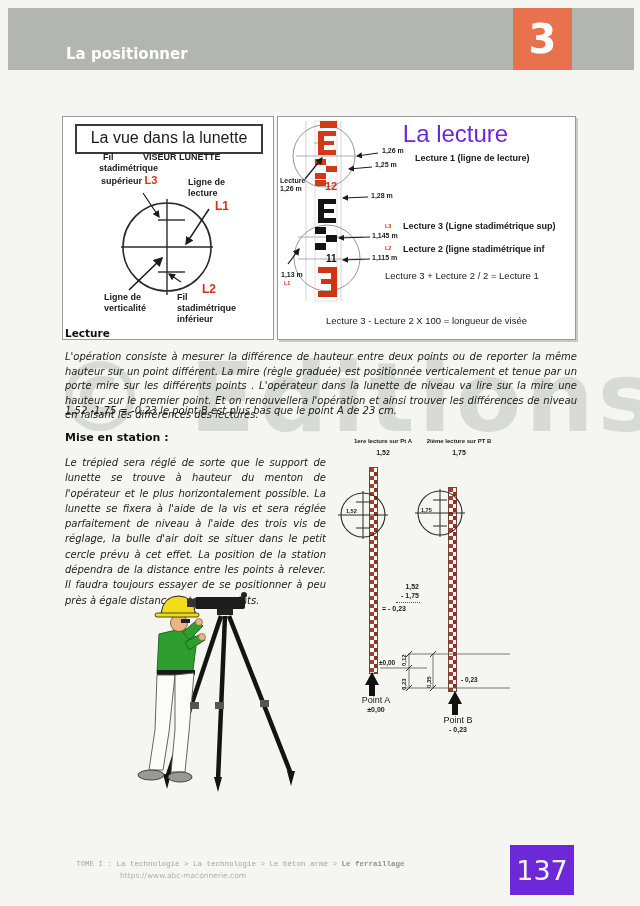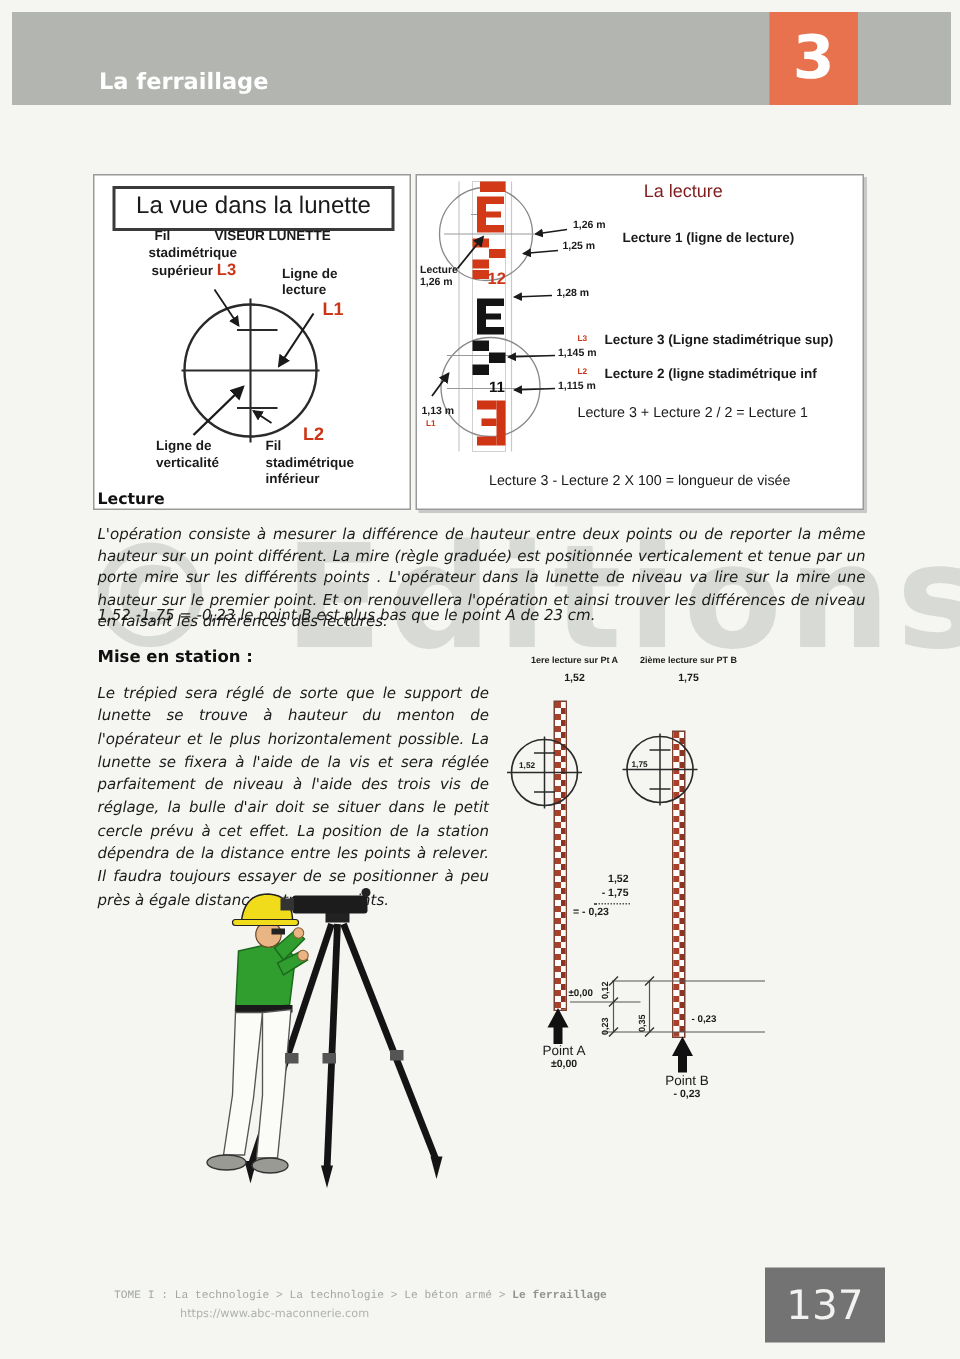--- a/index.html
+++ b/index.html
@@ -29,32 +29,32 @@
   .rot{transform:rotate(-90deg);transform-origin:0 0;white-space:nowrap;}
   
   .rod{position:absolute;z-index:2;display:flex;border:0.5px solid #7a4030;}
   .rod .c1{width:50%;background:repeating-linear-gradient(180deg,#a8402a 0 4px,#fdfdfd 4px 8px);}
   .rod .c2{width:50%;background:repeating-linear-gradient(180deg,#fdfdfd 0 4px,#8c3322 4px 8px);}
   
   .crumb{position:absolute;left:76px;top:860px;font-size:7.5px;color:#a2a6a0;z-index:2;
          font-family:Liberation Mono, monospace;}
   .crumb b{color:#8f938d;}
   .url{position:absolute;left:76px;top:871px;font-size:7.5px;color:#aeb2ac;z-index:2;margin-left:44px;}
-  .pagenum-box{position:absolute;left:510px;top:845px;width:80px;height:50px;background:#737373;
+  .pagenum-box{position:absolute;left:510px;top:845px;width:64px;height:50px;background:#6d28d9;
                display:flex;align-items:center;justify-content:center;z-index:2;}
   .pagenum-box span{color:#f2f3f0;font-size:27px;font-family:"DejaVu Sans",sans-serif;}
   svg{position:absolute;left:0;top:0;}
 </style>
 </head>
 <body>
 
 <div class="page">
 
   <div class="header-bar">
-    <span class="header-title">La ferraillage</span>
+    <span class="header-title">La positionner</span>
     <div class="chapter-box">
       <span>3</span>
     </div>
   </div>
 
   <div class="watermark">© Editions</div>
 
   <div class="dbox" style="left:62px;top:88px;width:210px;height:222px;">
     <svg width="210" height="222" viewBox="0 0 210 222">
       <defs>
@@ -147,21 +147,21 @@
       </g>
 
       <line x1="100" y1="36" x2="79" y2="39" stroke="#1a1a1a" stroke-width="1" marker-end="url(#ah2)"></line>
       <line x1="94" y1="50" x2="71" y2="52" stroke="#1a1a1a" stroke-width="1" marker-end="url(#ah2)"></line>
       <line x1="90" y1="80" x2="65" y2="81" stroke="#1a1a1a" stroke-width="1" marker-end="url(#ah2)"></line>
       <line x1="92" y1="120" x2="61" y2="121" stroke="#1a1a1a" stroke-width="1" marker-end="url(#ah2)"></line>
       <line x1="92" y1="142" x2="65" y2="143" stroke="#1a1a1a" stroke-width="1" marker-end="url(#ah2)"></line>
       <line x1="27" y1="62" x2="44" y2="41" stroke="#1a1a1a" stroke-width="1.2" marker-end="url(#ah2)"></line>
       <line x1="10" y1="147" x2="21" y2="132" stroke="#1a1a1a" stroke-width="1.2" marker-end="url(#ah2)"></line>
     </svg>
-    <div class="lbl ctr" style="left:95px;top:3px;width:165px;font-size:12px;color:#7f1d1d;">La lecture</div>
+    <div class="lbl ctr" style="left:95px;top:3px;width:165px;font-size:24px;color:#6d28d9;">La lecture</div>
     <div class="lbl b" style="left:104px;top:30px;font-size:7px;">1,26 m</div>
     <div class="lbl b" style="left:97px;top:44px;font-size:7px;">1,25 m</div>
     <div class="lbl b" style="left:137px;top:36px;font-size:9px;">Lecture 1 (ligne de lecture)</div>
     <div class="lbl b" style="left:2px;top:60px;font-size:7px;">
       <div>Lecture</div>
       <div>1,26 m</div>
     </div>
     <div class="lbl b red" style="left:47px;top:63px;font-size:11px;">12</div>
     <div class="lbl b" style="left:93px;top:75px;font-size:7px;">1,28 m</div>
     <div class="lbl b red" style="left:107px;top:106px;font-size:5.5px;">L3</div>

